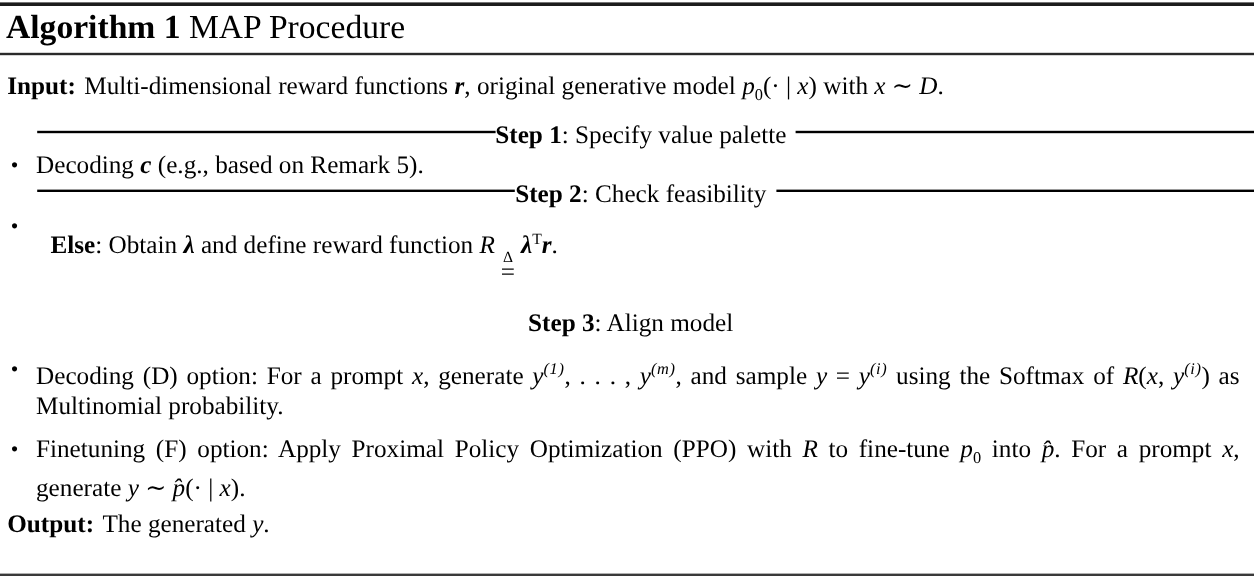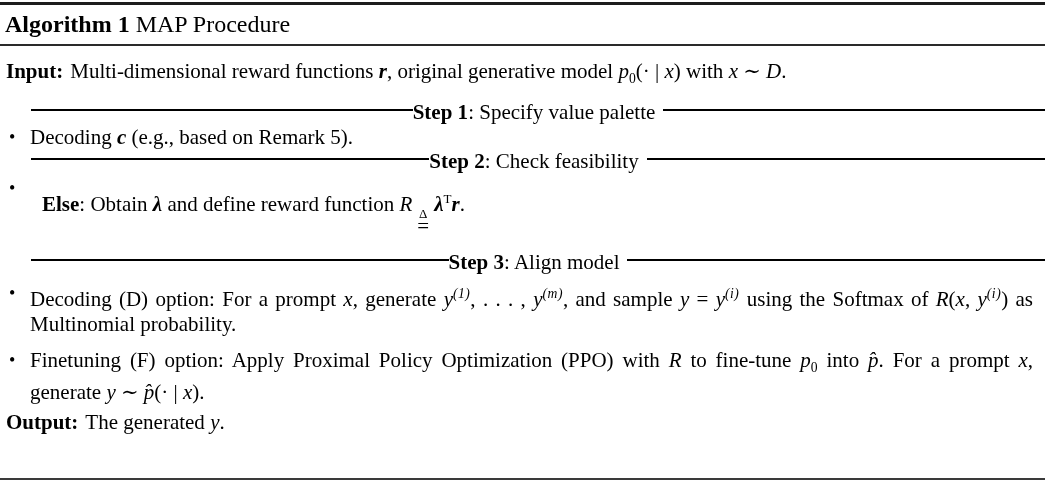--- a/index.html
+++ b/index.html
@@ -9,21 +9,21 @@
     box-sizing:border-box;
     font-family:"Liberation Serif","DejaVu Serif",serif;
     font-size:21px;
     color:#000;
     overflow:hidden;
   }
   .rule-thick { border:0; border-top:3px solid #1c1c1c; margin:2px 0 0 0; }
   .rule-thin  { border:0; border-top:2px solid #2a2a2a; margin:0; }
   .rule-bottom{ position:absolute; left:0; right:0; bottom:5px; border-top:2px solid #3a3a3a; }
 
-  .title-row { font-size:24px; padding:4px 6px 5px 5px; line-height:30px; }
+  .title-row { font-size:28px; padding:4px 6px 5px 5px; line-height:30px; }
   .b { font-weight:bold; }
 
   .body { padding-left:6px; }
   .line { line-height:25px; padding-right:12px; }
   .kw { font-weight:bold; margin-right:7px; }
 
   
   .mi  { font-style:italic; }                       
   .mbv { font-style:italic; font-weight:bold; }     
   .cal { font-style:italic; }                       
@@ -49,21 +49,21 @@
   .bullet-content { flex:1 1 auto; }
   .just { text-align:justify; }
 
   
   .input-line   { margin-top:13px; }
   .step1        { margin-top:10px; }
   .bullet1      { margin-top:1px;  }
   .step2        { }
   .b2l1         { margin-top:3px;  }
   .else-line    { margin-top:9px; line-height:28px;margin-left:12px; }
-  .step3        { margin-top:17px; }
+  .step3        { margin-top:17px;flex-direction:column; }
   .bullet3      { margin-top:7px;  }
   .bullet4      { margin-top:11px; }
   .output-line  { margin-top:5px;  }
 </style>
 </head>
 <body>
 
 <div class="algo">
 
   <hr class="rule-thick">

